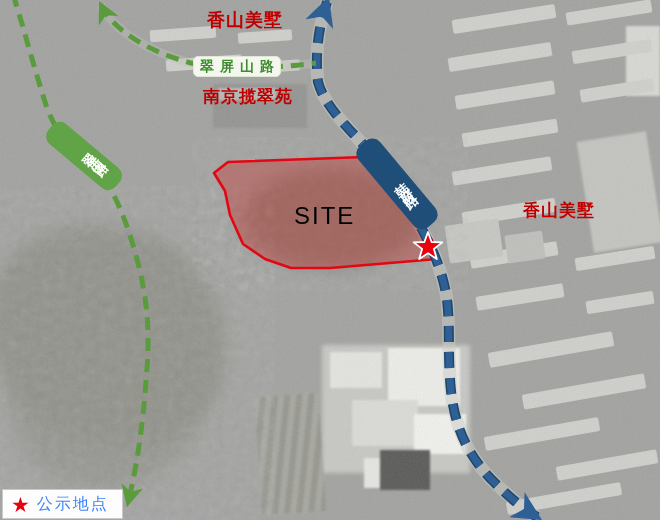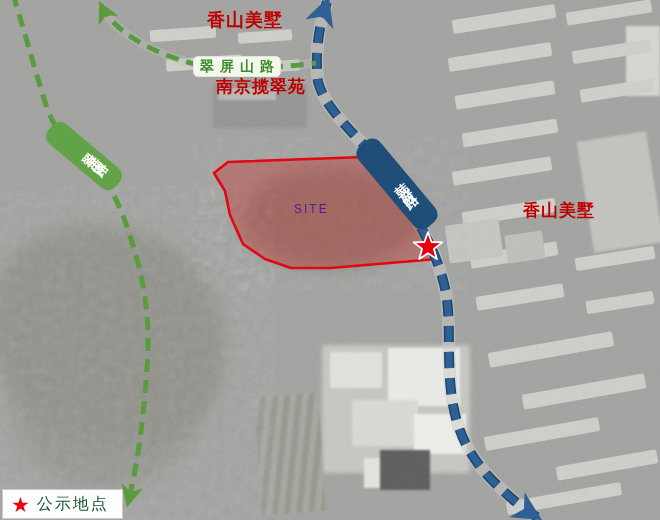--- a/index.html
+++ b/index.html
@@ -21,40 +21,40 @@
              stroke-width:2.6;stroke-linejoin:round;}
   .blue-casing{fill:none;stroke:var(--route-blue-dark,#1d4668);stroke-width:10;stroke-dasharray:16 10;}
   .blue-dash{fill:none;stroke:var(--route-blue,#2e6096);stroke-width:7;stroke-dasharray:16 10;}
   .green-dash{fill:none;stroke:var(--route-green,#5a9c3d);stroke-width:5;stroke-dasharray:13 8;}
   #mGreen path{fill:var(--route-green,#5a9c3d);}
   #mBlue path{fill:var(--route-blue,#2e6096);}
   .star-shape{fill:var(--star-red,#e8000f);stroke:#ffffff;stroke-width:1.8;stroke-linejoin:round;}
   
   .red-text{position:absolute;color:var(--annotation-red,#c00000);font-weight:bold;
             font-size:17px;letter-spacing:1px;white-space:nowrap;}
-  .site-text{position:absolute;color:#4c1d95;font-size:12px;letter-spacing:2px;}
+  .site-text{position:absolute;color:#000000;font-size:24px;letter-spacing:2px;}
   .road-label-h{position:absolute;left:193px;top:56px;width:88px;height:21px;
             background:#f4f7ee;border:1px solid #dfe7d6;border-radius:5px;
             display:flex;align-items:center;justify-content:center;
             color:#3e8c2d;font-weight:bold;font-size:14px;letter-spacing:6px;
             text-indent:6px;box-sizing:border-box;}
   .vlabel{position:absolute;display:flex;align-items:center;justify-content:center;
             color:#ffffff;font-weight:bold;border-radius:10px;
             writing-mode:vertical-rl;text-orientation:upright;}
   .vlabel-green{left:71px;top:112px;width:26px;height:88px;
             background:var(--label-green-bg,#61a347);transform:rotate(-50deg);
             font-size:13px;letter-spacing:5px;}
   .vlabel-blue{left:383px;top:131px;width:28px;height:106px;
             background:var(--label-blue-bg,#1f4e79);transform:rotate(-40deg);
             font-size:14px;letter-spacing:7px;}
   .legend{position:absolute;left:2px;top:489px;width:121px;height:30px;z-index:5;
             background:#fdfdfd;border:1px solid #c9c9c9;display:flex;align-items:center;
             gap:7px;padding-left:8px;box-sizing:border-box;}
   .legend .star-glyph{color:var(--star-red,#e8000f);font-size:21px;line-height:1;}
-  .legend .legend-text{color:#14532d;font-family:"Liberation Serif",serif;
+  .legend .legend-text{color:#3b82f6;font-family:"Liberation Serif",serif;
             font-size:16px;letter-spacing:2px;white-space:nowrap;}
 </style>
 </head>
 <body>
 
 <div class="map">
 
   <div class="layer bg" id="bg-bars">
     <div class="forest" style="left:-15px;top:225px;width:240px;height:220px;background:#8c8c84;border-radius:45% 55% 40% 60%;opacity:.8;"></div>
     <div class="forest" style="left:10px;top:320px;width:190px;height:170px;background:#90908a;border-radius:50%;opacity:.7;"></div>
@@ -135,21 +135,21 @@
     <path class="blue-casing" d="M 327,2 C 318,28 315,55 318,82 C 325,108 352,131 369,151 C 392,179 410,206 424,233 C 433,251 441,268 446,293 C 451,322 447,352 451,391 C 455,429 469,456 491,479 C 506,494 519,506 537,517"></path>
     <path class="blue-dash" marker-start="url(#mBlue)" marker-end="url(#mBlue)" d="M 327,2 C 318,28 315,55 318,82 C 325,108 352,131 369,151 C 392,179 410,206 424,233 C 433,251 441,268 446,293 C 451,322 447,352 451,391 C 455,429 469,456 491,479 C 506,494 519,506 537,517"></path>
     <path class="green-dash" marker-end="url(#mGreen)" d="M 13,-6 C 26,36 34,68 47,108 C 60,142 78,152 96,170 C 116,190 129,228 139,267 C 147,300 150,332 147,368 C 144,412 139,458 128,503"></path>
     <path class="green-dash" marker-start="url(#mGreen)" d="M 101,5 C 113,30 149,52 191,63 C 234,71 284,67 316,63"></path>
     <polygon class="star-shape" points="428,232 431.6,242 442.3,242.4 433.9,248.9 436.8,259.1 428,253.2 419.2,259.1 422.1,248.9 413.7,242.4 424.4,242"></polygon>
   </svg>
 
   <div class="layer anno">
     <div class="red-text" style="left:207px;top:8px;font-size:18px;">香山美墅</div>
     <div class="road-label-h">翠屏山路</div>
-    <div class="red-text" style="left:203px;top:78px;width:116px;text-align:center;line-height:17px;">
+    <div class="red-text" style="left:203px;top:88px;width:116px;line-height:17px;">
       <div>南京揽翠苑</div>
     </div>
     <div class="vlabel vlabel-green">翠屏山路</div>
     <div class="vlabel vlabel-blue">韩府路</div>
     <div class="site-text" style="left:294px;top:202px;">SITE</div>
     <div class="red-text" style="left:523px;top:199px;">香山美墅</div>
   </div>
 
   <div class="legend">
     <span class="star-glyph">★</span>

